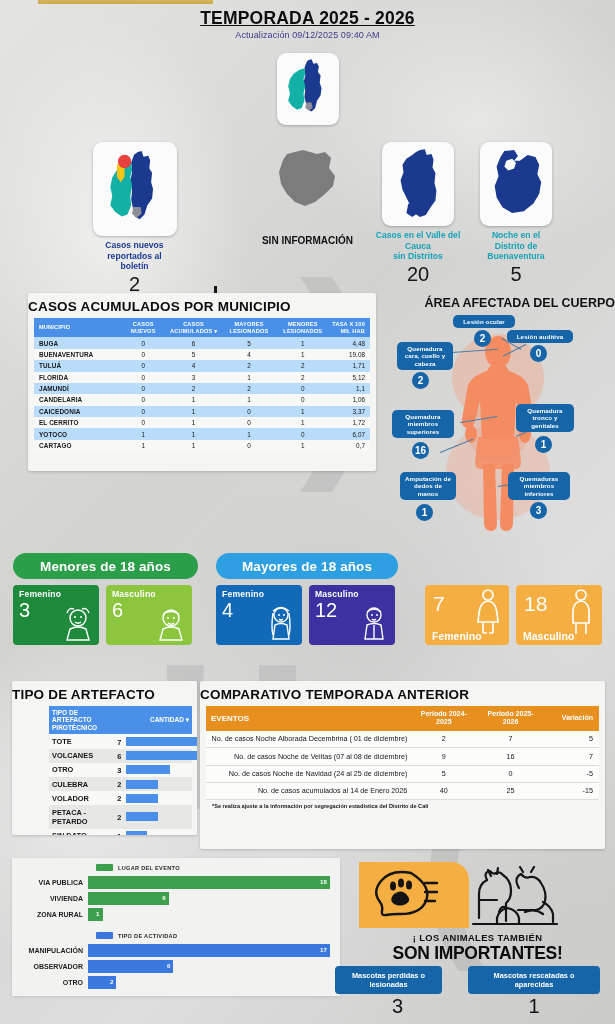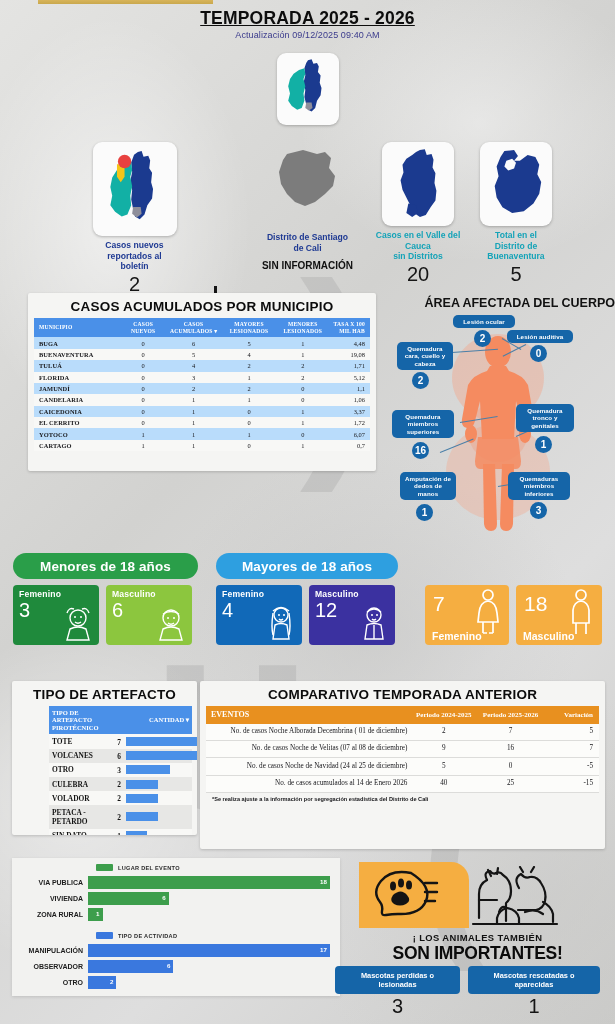--- a/index.html
+++ b/index.html
@@ -47,22 +47,22 @@
   .c4 .cap { font-size: 8.6px; font-weight: 700; line-height: 1.25; margin-top: 4px; }
   .c4 .num { font-size: 20px; color: #161616; margin-top: 1px; }
   .cap-blue { color: #1f3a93; }
   .cap-teal { color: #15a3b8; }
   .divider { position:absolute; left: 214px; top: 146px; width: 3px; height: 78px; background: #151515; }
   .sininfo { font-size: 10px; font-weight: 700; color: #111; margin-top: 7px; }
 
   
   .panel { position: absolute; background: #f5f5f3; box-shadow: 0 1px 3px rgba(0,0,0,.18); }
   .muni-panel { left: 28px; top: 293px; width: 348px; height: 178px; border-radius: 2px; }
-  .panel-title { text-align: center; font-size: 13.5px; font-weight: 700; color: #0c0c0c; padding: 6px 0 4px; letter-spacing: .2px; }
-  table.tbl { width: 100%; border-collapse: collapse; table-layout: fixed; font-family: Liberation Serif, serif; }
+  .panel-title { text-align: left; font-size: 13.5px; font-weight: 700; color: #0c0c0c; padding: 6px 0 4px; letter-spacing: .2px; }
+  table.tbl { width: 100%; border-collapse: collapse; table-layout: fixed; }
   .muni-wrap { padding: 0 6px 5px; }
   .muni thead th {
     background: #4a90e8; color: #fff; font-size: 5.6px; font-weight: 700;
     padding: 3px 2px; line-height: 1.2; text-align: center; letter-spacing: .2px;
   }
   .muni thead th.left { text-align: left; padding-left: 5px; }
   .muni thead th.right { text-align: right; padding-right: 5px; }
   .muni tbody td { font-size: 6.4px; color: #17171a; padding: 2.2px 2px; text-align: center; }
   .muni tbody td.left { text-align: left; padding-left: 5px; font-weight: 600; letter-spacing: .1px; }
   .muni tbody td.right { text-align: right; padding-right: 5px; }
@@ -197,24 +197,20 @@
   </div>
 
   <div class="divider"></div>
 
   <div class="c4" style="left:245px;top:6px;width:125px;">
     <div style="height:82px;">
       <svg viewBox="0 0 90 82" width="90" height="82">
         <path d="M24 8 L40 4 L54 8 L62 6 L68 12 L66 22 L72 30 L70 40 L62 48 L52 56 L42 60 L32 56 L24 48 L18 38 L16 26 L20 14 Z" fill="#7c7c7c"></path>
       </svg>
     </div>
-    <div class="cap cap-blue">
-      <span>Distrito de Santiago</span><br>
-      <span>de Cali</span>
-    </div>
     <div class="sininfo">SIN INFORMACIÓN</div>
   </div>
 
   <div class="c4" style="left:368px;top:2px;width:100px;">
     <div class="mapcard" style="width:72px;height:84px;padding:5px;margin:0 auto;">
       <svg viewBox="0 0 64 76" width="62" height="74">
         <path d="M34 3 L39 2 L41 8 L46 7 L48 13 L47 21 L50 27 L49 37 L51 45 L50 55 L45 62 L40 70 L34 72 L28 68 L24 60 L20 52 L16 44 L14 34 L17 26 L16 18 L20 12 L26 8 L30 5 Z" fill="#1b3a8f"></path>
         <path d="M22 58 L30 60 L32 68 L26 72 L20 68 Z" fill="#1b3a8f"></path>
       </svg>
     </div>
@@ -227,21 +223,21 @@
   </div>
 
   <div class="c4" style="left:466px;top:2px;width:100px;">
     <div class="mapcard" style="width:72px;height:84px;padding:5px;margin:0 auto;">
       <svg viewBox="0 0 64 76" width="62" height="74">
         <path d="M20 4 L30 3 L34 9 L30 14 L36 14 L44 8 L52 10 L56 18 L54 28 L58 36 L56 48 L50 58 L40 66 L28 68 L18 62 L12 52 L10 40 L14 30 L12 20 L16 10 Z" fill="#1b3a8f"></path>
         <path d="M28 12 L22 14 L20 20 L24 24 L30 22 L32 16 Z" fill="#fbfbfb"></path>
       </svg>
     </div>
     <div class="cap cap-teal">
-      <span>Total en el</span><br>
+      <span>Noche en el</span><br>
       <span>Distrito de</span><br>
       <span>Buenaventura</span>
     </div>
     <div class="num">5</div>
   </div>
 </div>
 
 <div class="panel muni-panel">
   <div class="panel-title">CASOS ACUMULADOS POR  MUNICIPIO</div>
   <div class="muni-wrap">
@@ -721,21 +717,21 @@
         <path d="M6 58 h84"></path>
         <path d="M32 46 q2 -6 6 -5"></path>
       </g>
     </svg>
   </div>
   <div style="position:absolute;left:0;top:70px;width:265px;text-align:center;">
     <div class="ani-ttl1">¡ LOS ANIMALES TAMBIÉN</div>
     <div class="ani-ttl2">SON IMPORTANTES!</div>
   </div>
 
-  <div class="petbtn" style="left:-10px;top:104px;width:125px;height:28px;">
+  <div class="petbtn" style="left:-10px;top:104px;width:107px;height:28px;">
     <span><span>Mascotas perdidas o</span><br>
     <span>lesionadas</span></span>
   </div>
   <div class="petnum" style="left:-10px;top:133px;width:125px;">3</div>
 
   <div class="petbtn" style="left:123px;top:104px;width:132px;height:28px;">
     <span><span>Mascotas rescatadas o</span><br>
     <span>aparecidas</span></span>
   </div>
   <div class="petnum" style="left:123px;top:133px;width:132px;">1</div>

